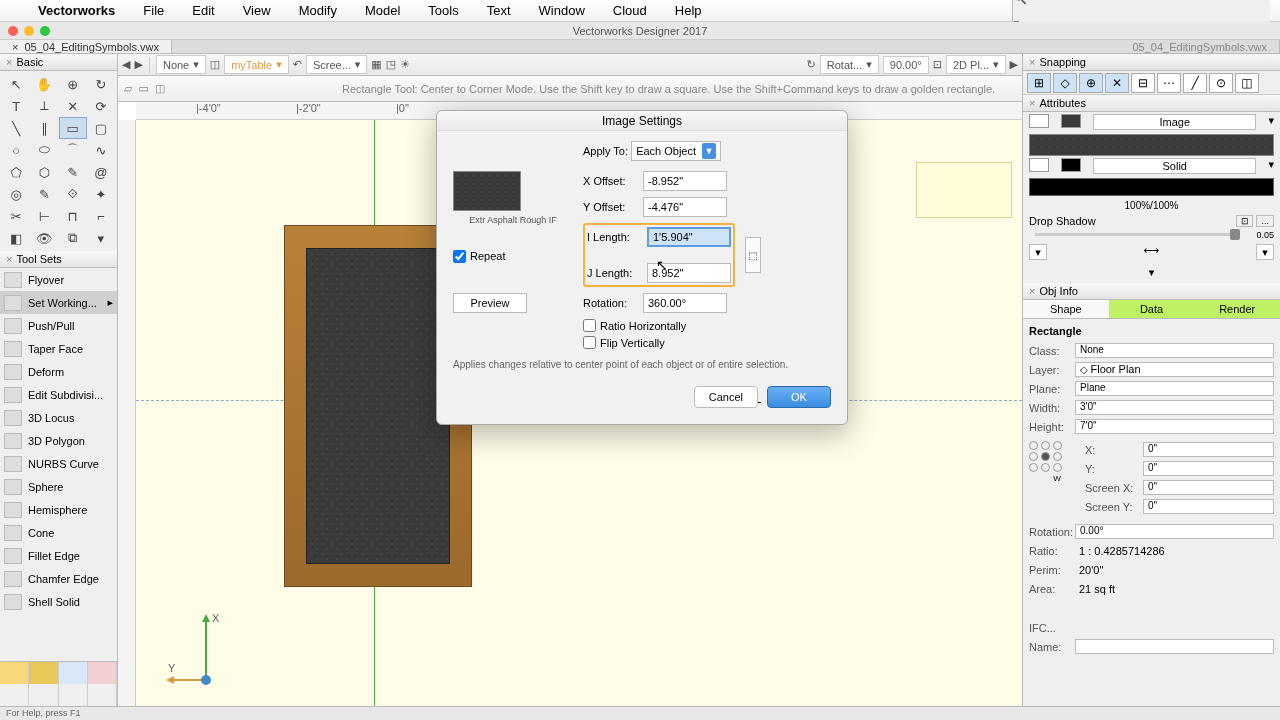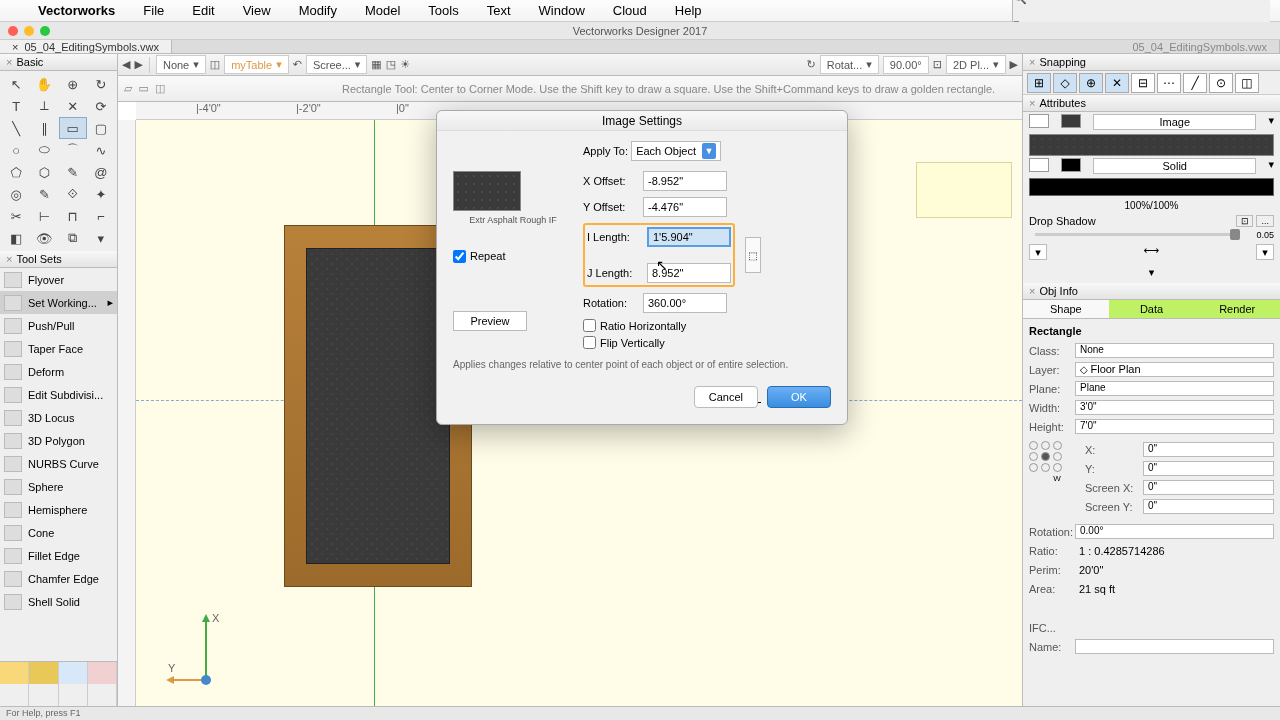--- a/index.html
+++ b/index.html
@@ -97,21 +97,21 @@
 .dlg-input { width:84px; height:20px; border:1px solid #bbb; background:#fff; padding:2px 4px; font-size:11px; }
 .dlg-input.focus { border:2px solid #5a9de0; background:#cfe3f7; }
 .dlg-select { height:20px; border:1px solid #bbb; background:#fff; padding:1px 4px; font-size:11px; display:inline-flex; align-items:center; }
 .dlg-select .arr { width:14px; height:16px; background:#4a90e2; color:#fff; display:inline-flex; align-items:center; justify-content:center; margin-left:6px; font-size:9px; border-radius:2px; }
 .dlg-left { float:left; width:120px; }
 .dlg-right { margin-left:130px; }
 .thumb { width:68px; height:40px; background:#3a3a3a; background-image:radial-gradient(#484848 15%,transparent 16%); background-size:8px 8px; border:1px solid #888; margin-bottom:4px; }
 .thumb-lbl { font-size:9px; text-align:center; color:#555; line-height:1.2; }
 .chk { display:flex; align-items:center; gap:4px; font-size:11px; margin:4px 0; }
 .chk input { width:13px; height:13px; }
-.preview-btn { width:74px; height:20px; border:1px solid #bbb; background:#fff; font-size:11px; text-align:center; padding:3px; margin-top:48px; }
+.preview-btn { width:74px; height:20px; border:1px solid #bbb; background:#fff; font-size:11px; text-align:center; padding:3px; margin-top:30px; }
 .link-icon { width:16px; height:36px; border:1px solid #bbb; background:#fafafa; display:flex; align-items:center; justify-content:center; font-size:10px; }
 .len-box { border:2px solid #fbb040; border-radius:3px; padding:2px; display:inline-block; }
 .dlg-note { font-size:10px; color:#666; padding:6px 0 10px; clear:both; }
 .dlg-btns { text-align:right; padding:6px 0;text-decoration:underline; }
 .dlg-btn { display:inline-block; width:64px; height:22px; border:1px solid #bbb; background:#fff; border-radius:4px; text-align:center; padding:4px; font-size:11px; margin-left:6px; }
 .dlg-btn.primary { background:linear-gradient(#6bb0f5,#3a8de0); color:#fff; border-color:#2a6cb0; }
 
 .statusbar { position:absolute; bottom:0; left:0; right:0; height:14px; background:#e8e8e8; border-top:1px solid #bbb; font-size:9px; color:#666; padding:1px 6px; }
 .cursor { position:absolute; left:656px; top:257px; font-size:14px; z-index:200; pointer-events:none; }
 </style>

